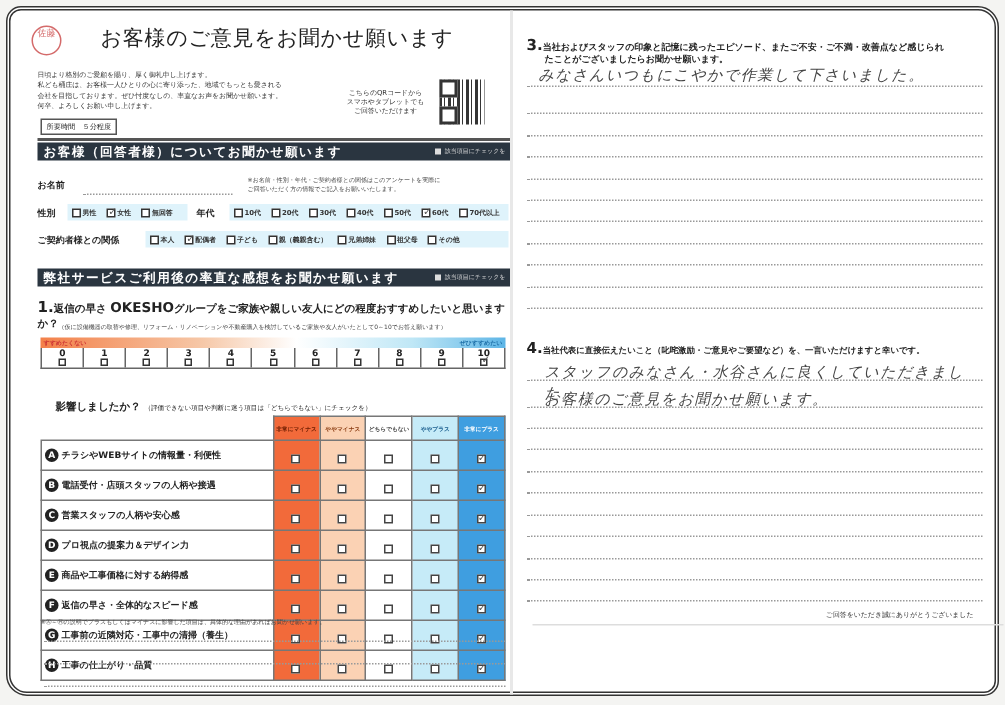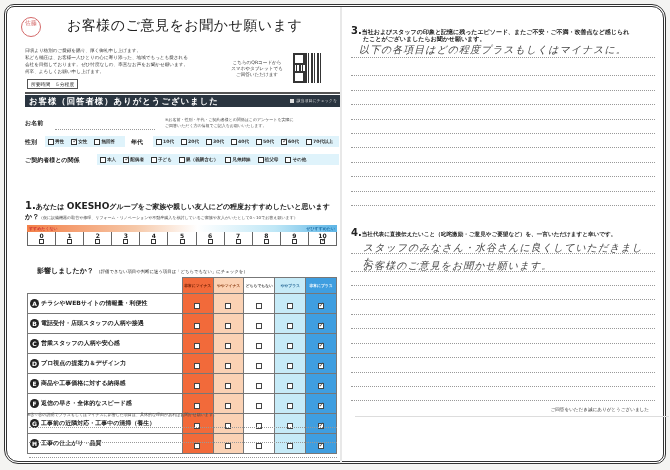--- a/index.html
+++ b/index.html
@@ -95,21 +95,21 @@
     <div class="time-box">所要時間　５分程度</div>
     <div class="qr-text">
       <div>こちらのQRコードから</div>
       <div>スマホやタブレットでも</div>
       <div>ご回答いただけます</div>
     </div>
     <div class="qr"></div>
     <div class="hr-thick" style="top:85px"></div>
 
     <div class="bar" style="top:88px">
-      <span>お客様（回答者様）ありがとうございました</span>
+      <span>お客様（回答者様）についてお聞かせ願います</span>
       <span class="note"><span class="ck"></span><span>該当項目にチェックを</span></span>
     </div>
     <div class="label-b" style="left:10px;top:112px">お名前</div>
     <div class="small-note" style="left:150px;top:110px;width:170px">
       <div>※お名前・性別・年代・ご契約者様との関係はこのアンケートを実際に</div>
       <div>ご回答いただく方の情報でご記入をお願いいたします。</div>
     </div>
     <div class="dotline" style="left:40px;top:122px;width:100px"></div>
 
     <div class="label-b" style="left:10px;top:131px">性別</div>
@@ -184,23 +184,27 @@
       <span class="opt">
           <span class="box"></span>
           <span>祖父母</span>
         </span>
       <span class="opt">
           <span class="box"></span>
           <span>その他</span>
         </span>
     </div>
 
+    <div class="bar" style="top:172px">
+      <span>弊社サービスご利用後の率直な感想をお聞かせ願います</span>
+      <span class="note"><span class="ck"></span><span>該当項目にチェックを</span></span>
+    </div>
 
     <div class="q-title" style="left:10px;top:193px">
-      <span class="num">1.</span><span>あなたは</span>
+      <span class="num">1.</span><span>返信の早さ</span>
       <span class="brand">OKESHO</span><span>グループをご家族や親しい友人にどの程度おすすめしたいと思いますか？</span>
     </div>
     <div class="small-note" style="left:24px;top:208px">（仮に設備機器の取替や修理、リフォーム・リノベーションや不動産購入を検討しているご家族や友人がいたとして0～10でお答え願います）</div>
 
     <div class="scale">
       <div class="scale-grad">
         <span>すすめたくない</span>
         <span class="r">ぜひすすめたい</span>
       </div>
       <div class="scale-cells">
@@ -340,21 +344,21 @@
   </div>
 
   <div class="spine"></div>
 
   <div class="page-right">
     <div class="q-title" style="left:6px;top:18px;font-size:6px">
       <span class="num">3.</span><span>当社およびスタッフの印象と記憶に残ったエピソード、またご不安・ご不満・改善点など感じられ</span>
     </div>
     <div class="q-title" style="left:18px;top:28px;font-size:6px">たことがございましたらお聞かせ願います。</div>
 
-    <div class="hand" style="left:14px;top:36px">以下の各項目はどの程度プラスもしくはマイナスに。</div>
+    <div class="hand" style="left:14px;top:36px">みなさんいつもにこやかで作業して下さいました。</div>
 
     <div class="dotline" style="left:6px;top:50px;width:304px"></div>
     <div class="dotline" style="left:6px;top:68px;width:304px"></div>
     <div class="dotline" style="left:6px;top:83px;width:304px"></div>
     <div class="dotline" style="left:6px;top:97px;width:304px"></div>
     <div class="dotline" style="left:6px;top:112px;width:304px"></div>
     <div class="dotline" style="left:6px;top:126px;width:304px"></div>
     <div class="dotline" style="left:6px;top:140px;width:304px"></div>
     <div class="dotline" style="left:6px;top:155px;width:304px"></div>
     <div class="dotline" style="left:6px;top:169px;width:304px"></div>

